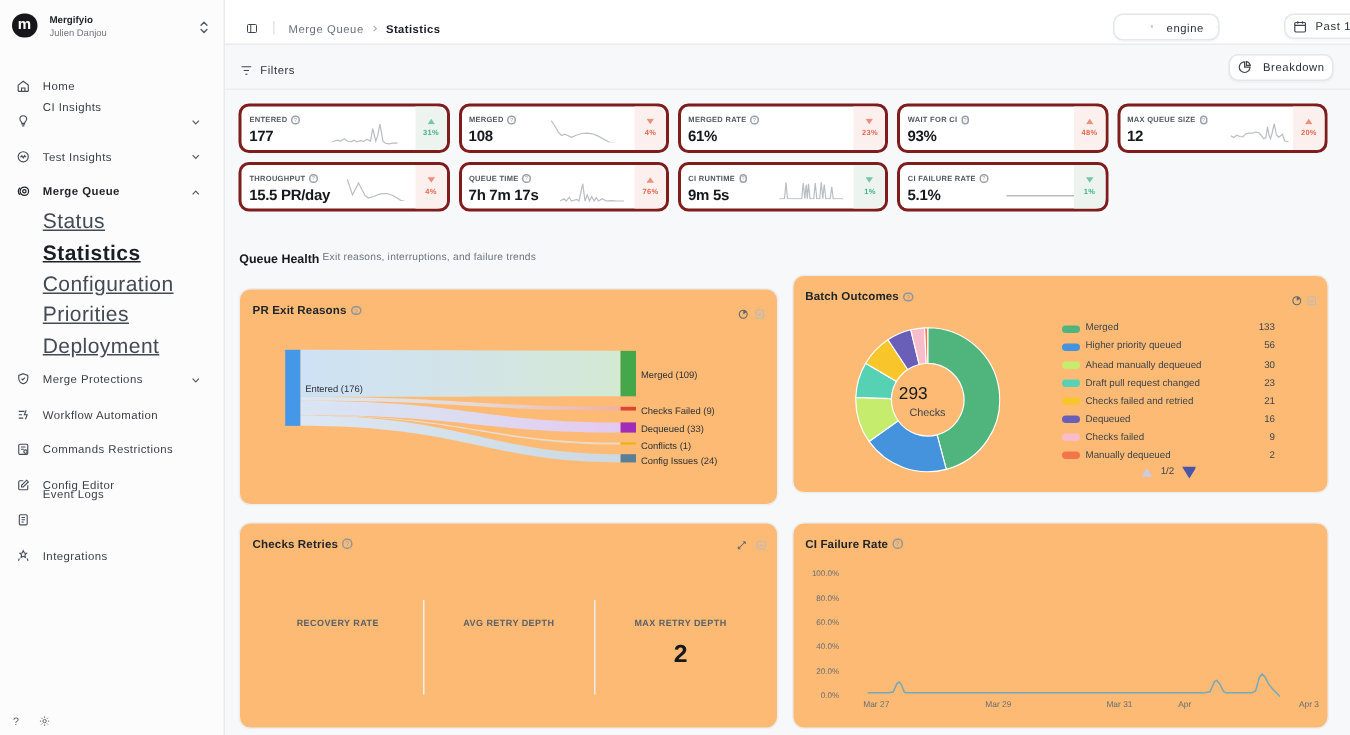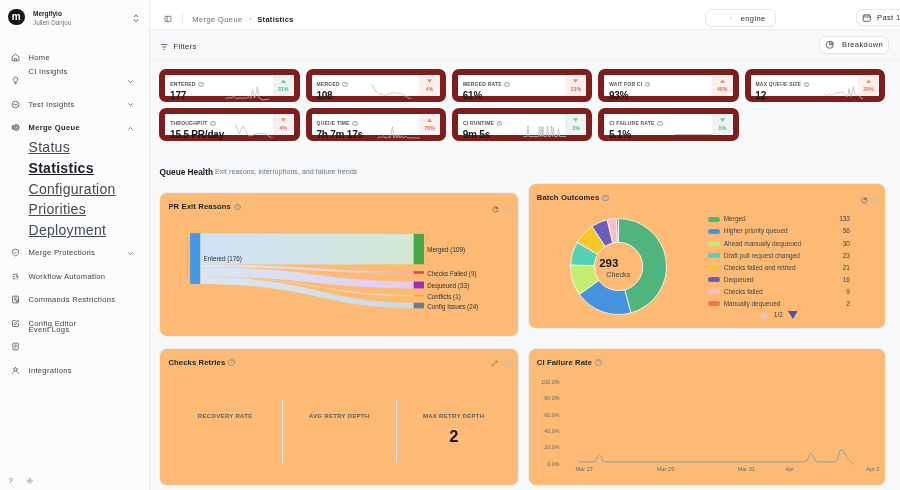--- a/index.html
+++ b/index.html
@@ -11,21 +11,21 @@
 .navitem{position:absolute;left:28.5px;font-size:7.6px;line-height:9px;color:#373e47;letter-spacing:0.3px;}
 .navsub{position:absolute;left:28.5px;font-size:14px;line-height:9px;color:#434a54;letter-spacing:0.3px;text-decoration:underline;}
 .navicon{position:absolute;left:10.8px;width:9px;height:9px;}
 .chev{position:absolute;left:127px;width:7px;height:7px;}
 
 #topbar{left:150px;top:0;width:750px;height:30px;background:#fff;border-bottom:1px solid #e9ebee;}
 #filterbar{left:150px;top:30px;width:750px;height:30px;background:#f7f8f9;border-bottom:1px solid #eceef1;}
 #main{left:150px;top:60px;width:750px;height:430px;background:#f7f8f9;}
 .btn{position:absolute;background:#fff;border:1px solid #e3e6ea;border-radius:6.5px;display:flex;align-items:center;font-size:7.5px;color:#2a3038;letter-spacing:0.4px;box-shadow:0 1px 1px rgba(0,0,0,0.03);}
 
-.scard{position:absolute;width:140.6px;background:#fff;border:6px solid #7f1d1d;border-radius:7px;}
+.scard{position:absolute;width:140.6px;background:#fff;border:2px solid #7f1d1d;border-radius:7px;}
 .slabel{position:absolute;left:5px;top:6.5px;font-size:5px;font-weight:bold;color:#50575f;letter-spacing:0.2px;line-height:6px;}
 .sval{position:absolute;left:4.8px;top:15px;font-size:10px;font-weight:bold;color:#15181c;letter-spacing:-0.2px;line-height:11px;}
 .sbadge{position:absolute;right:0;top:0;bottom:0;width:21px;border-radius:0 7px 7px 0;display:flex;flex-direction:column;align-items:center;justify-content:center;}
 .sbadge .pct{font-size:5px;font-weight:bold;margin-top:3px;letter-spacing:0.2px;}
 .bgreen{background:#edf4f0;color:#41b287;}
 .bred{background:#fbf0ee;color:#e4674f;}
 .qm{display:inline-block;width:5.5px;height:5.5px;border:0.7px solid #9aa1a9;border-radius:50%;vertical-align:-1px;margin-left:2.5px;position:relative;}
 .qm:after{content:"?";position:absolute;left:0;top:0;width:100%;height:100%;font-size:3.8px;line-height:4.5px;text-align:center;color:#9aa1a9;font-weight:normal;letter-spacing:0;}
 .qm2{display:inline-block;width:6.5px;height:6.5px;border:0.8px solid #8f969e;border-radius:50%;vertical-align:-1px;margin-left:3px;position:relative;}
 .qm2:after{content:"?";position:absolute;left:0;top:0;width:100%;height:100%;font-size:4.5px;line-height:5.5px;text-align:center;color:#8f969e;font-weight:normal;}
@@ -139,21 +139,21 @@
     <rect x="3" y="4" width="18" height="16" rx="2"></rect>
     <path d="M9.5 4 v16"></path>
   </svg>
 <div class="abs" style="left:182px;top:14px;width:1px;height:9px;background:#e4e7ea;"></div>
 <div class="abs" style="left:192.3px;top:14.5px;font-size:7.5px;color:#6a717b;letter-spacing:0.4px;line-height:9px;">Merge Queue</div>
 <svg class="abs" style="left:246.5px;top:15.5px;" width="6" height="6" viewBox="0 0 10 10" fill="none" stroke="#aab0b7" stroke-width="1.3">
     <path d="M3.5 2 L6.5 5 L3.5 8"></path>
   </svg>
 <div class="abs" style="left:257.3px;top:14.5px;font-size:7.5px;font-weight:bold;color:#191e24;letter-spacing:0.3px;line-height:9px;">Statistics</div>
 
-<div class="btn" style="left:705px;top:9px;width:71px;height:18px;padding-left:24px;">
+<div class="btn" style="left:742px;top:9px;width:71px;height:18px;padding-left:24px;">
   <svg width="7.5" height="7.5" viewBox="0 0 24 24" fill="none" stroke="#3d444d" stroke-width="2">
       <rect x="4" y="3" width="16" height="18" rx="2"></rect>
       <path d="M16 3 v7 l-2.5-2 -2.5 2 V3"></path>
     </svg>
   <span style="margin-left:9px;">engine</span>
   <svg style="margin-left:8px;" width="6" height="6" viewBox="0 0 10 10" fill="none" stroke="#555b64" stroke-width="1.3">
       <path d="M2 3.5 L5 6.5 L8 3.5"></path>
     </svg>
 </div>
 <div class="btn" style="left:856px;top:8.8px;width:70.5px;height:17.5px;padding-left:4.5px;">
@@ -367,21 +367,21 @@
   <svg class="abs" style="left:41px;top:33.6px;" width="97" height="97" viewBox="0 0 97 97">
       <path d="M48.50 0.50 A48 48 0 0 1 60.84 94.89 L54.72 71.89 A24.2 24.2 0 0 0 48.50 24.30 Z" fill="#4fb57c" stroke="#fff" stroke-width="0.8"></path>
       <path d="M60.84 94.89 A48 48 0 0 1 9.36 76.29 L28.77 62.51 A24.2 24.2 0 0 0 54.72 71.89 Z" fill="#4592dd" stroke="#fff" stroke-width="0.8"></path>
       <path d="M9.36 76.29 A48 48 0 0 1 0.53 46.94 L24.31 47.71 A24.2 24.2 0 0 0 28.77 62.51 Z" fill="#c6ec6d" stroke="#fff" stroke-width="0.8"></path>
       <path d="M0.53 46.94 A48 48 0 0 1 7.11 24.20 L27.63 36.25 A24.2 24.2 0 0 0 24.31 47.71 Z" fill="#56d1b4" stroke="#fff" stroke-width="0.8"></path>
       <path d="M7.11 24.20 A48 48 0 0 1 21.99 8.48 L35.14 28.32 A24.2 24.2 0 0 0 27.63 36.25 Z" fill="#f8c62a" stroke="#fff" stroke-width="0.8"></path>
       <path d="M21.99 8.48 A48 48 0 0 1 37.17 1.86 L42.79 24.98 A24.2 24.2 0 0 0 35.14 28.32 Z" fill="#6a5fb8" stroke="#fff" stroke-width="0.8"></path>
       <path d="M37.17 1.86 A48 48 0 0 1 46.42 0.55 L47.45 24.32 A24.2 24.2 0 0 0 42.79 24.98 Z" fill="#f8bccb" stroke="#fff" stroke-width="0.8"></path>
       <path d="M46.42 0.55 A48 48 0 0 1 48.50 0.50 L48.50 24.30 A24.2 24.2 0 0 0 47.45 24.32 Z" fill="#f2764a" stroke="#fff" stroke-width="0.8"></path>
     </svg>
-  <div class="abs" style="left:41px;top:73.4px;width:78px;text-align:center;font-size:11.5px;color:#15181c;line-height:12px;font-weight:bold;">293</div>
+  <div class="abs" style="left:41px;top:73.4px;width:78px;text-align:center;font-size:11.5px;color:#15181c;line-height:12px;">293</div>
   <div class="abs" style="left:41px;top:87px;width:97px;text-align:center;font-size:7.2px;color:#3e444c;line-height:8px;">Checks</div>
 
   <div class="legrow" style="left:178.9px;top:29.4px;width:142.3px;"><span class="sw" style="background:#4fb57c;"></span><span style="margin-left:16px;">Merged</span><span class="legval">133</span></div>
   <div class="legrow" style="left:178.9px;top:41.4px;width:142.3px;"><span class="sw" style="background:#4592dd;"></span><span style="margin-left:16px;">Higher priority queued</span><span class="legval">56</span></div>
   <div class="legrow" style="left:178.9px;top:53.5px;width:142.3px;"><span class="sw" style="background:#c6ec6d;"></span><span style="margin-left:16px;">Ahead manually dequeued</span><span class="legval">30</span></div>
   <div class="legrow" style="left:178.9px;top:65.5px;width:142.3px;"><span class="sw" style="background:#56d1b4;"></span><span style="margin-left:16px;">Draft pull request changed</span><span class="legval">23</span></div>
   <div class="legrow" style="left:178.9px;top:77.5px;width:142.3px;"><span class="sw" style="background:#f8c62a;"></span><span style="margin-left:16px;">Checks failed and retried</span><span class="legval">21</span></div>
   <div class="legrow" style="left:178.9px;top:89.6px;width:142.3px;"><span class="sw" style="background:#6a5fb8;"></span><span style="margin-left:16px;">Dequeued</span><span class="legval">16</span></div>
   <div class="legrow" style="left:178.9px;top:101.6px;width:142.3px;"><span class="sw" style="background:#f8bccb;"></span><span style="margin-left:16px;">Checks failed</span><span class="legval">9</span></div>
   <div class="legrow" style="left:178.9px;top:113.6px;width:142.3px;"><span class="sw" style="background:#f2764a;"></span><span style="margin-left:16px;">Manually dequeued</span><span class="legval">2</span></div>

